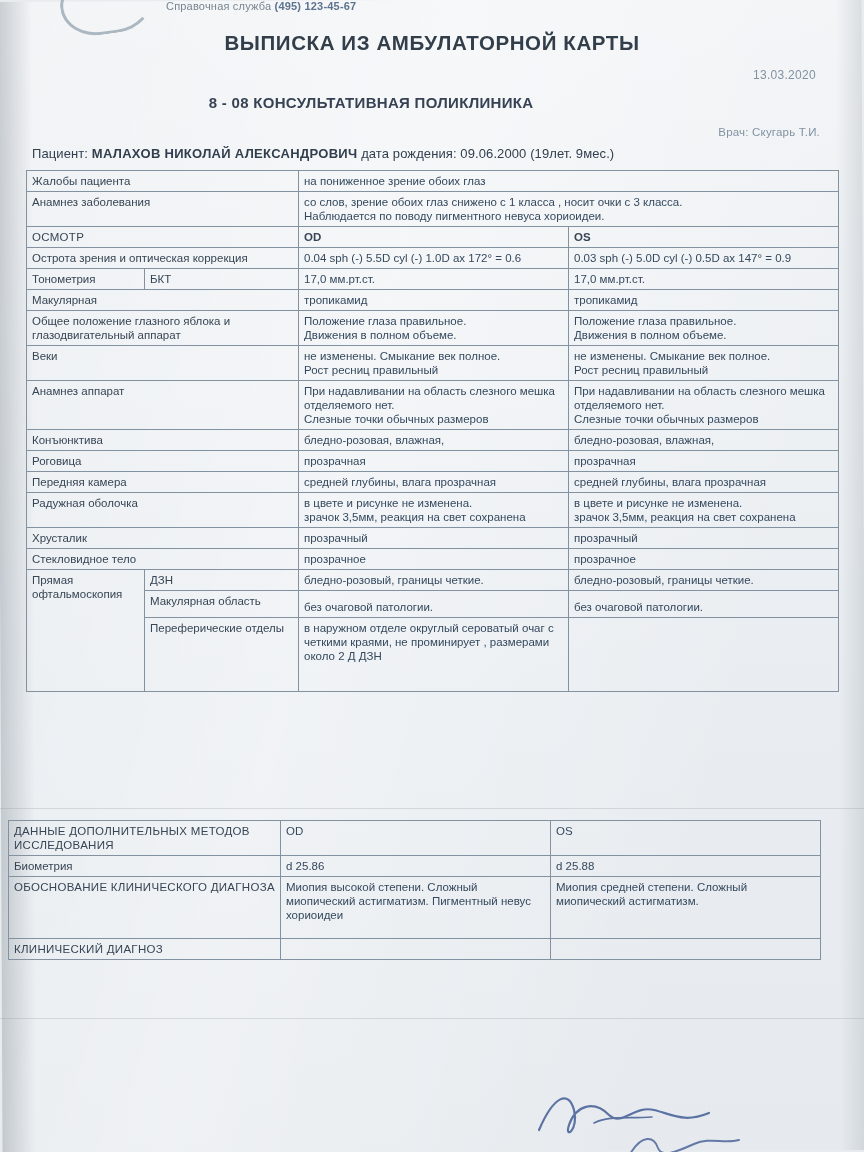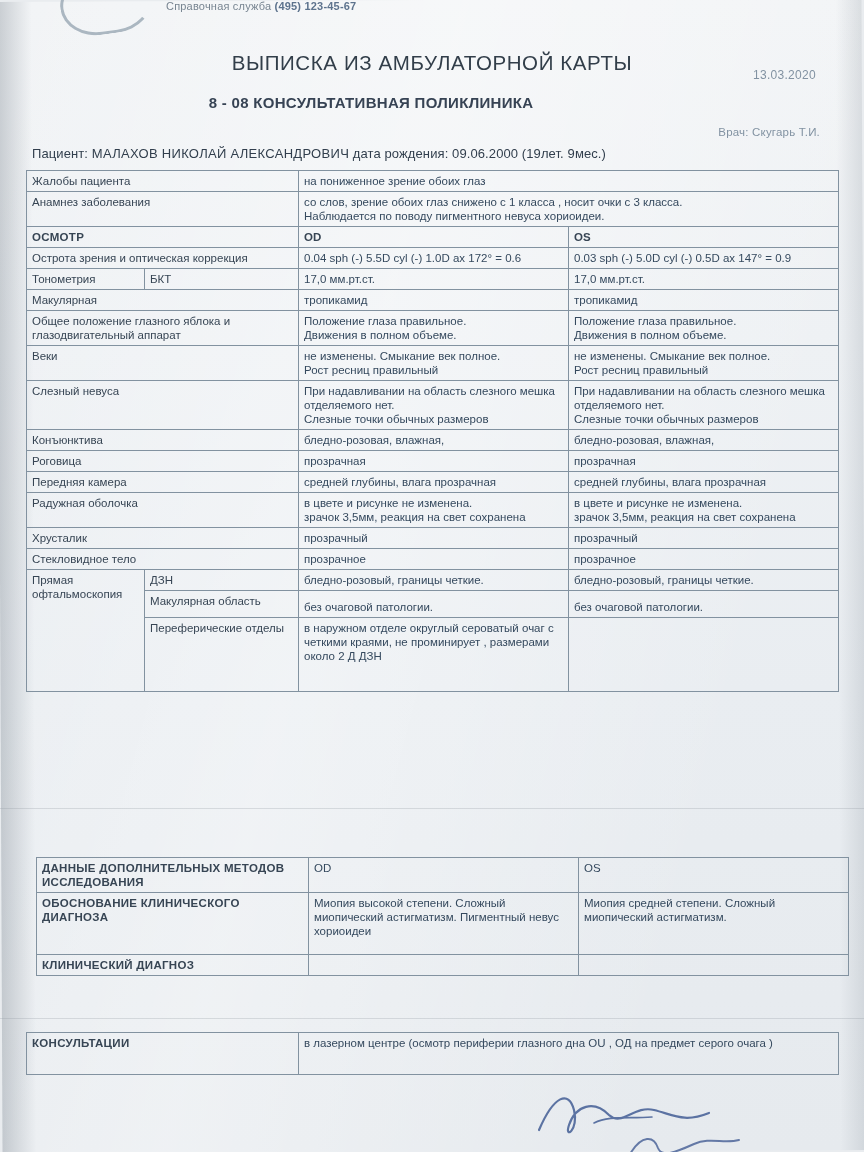--- a/index.html
+++ b/index.html
@@ -55,65 +55,64 @@
   }
   .hdr-phone {
     position:absolute; left:166px; top:0px;
     font-size:11px; color:#5d7184; letter-spacing:.2px;
     opacity:.85;
   }
   .hdr-phone b { color:#3b5d86; }
   .title {
     position:absolute; left:0; top:31px; width:864px;
     text-align:center;
-    font-size:20.5px; font-weight:normal; letter-spacing:.6px;
+    font-size:20.5px; font-weight:bold; letter-spacing:.6px;
     color:#2f3f4e;
-    margin-top:20px;
   }
   .date-stamp {
     position:absolute; right:48px; top:68px;
     font-size:12px; color:#7d93a8; letter-spacing:.3px;
   }
   .subtitle {
     position:absolute; left:0; top:94px; width:742px;
     text-align:center;
     font-size:15px; font-weight:bold; letter-spacing:.3px;
     color:#33445a;
   }
   .doctor {
     position:absolute; right:44px; top:126px;
     font-size:11.5px; color:#7d93a8; letter-spacing:.2px;
   }
   .patient {
     position:absolute; left:32px; top:146px;
     font-size:13px; color:#2d3f52; letter-spacing:.1px;
   }
-  .patient .nm { font-weight:normal; letter-spacing:.3px;text-align:right; }
+  .patient .nm { font-weight:bold; letter-spacing:.3px;text-align:right; }
 
   
   table.grid {
     position:absolute;
     border-collapse: collapse;
     table-layout: fixed;
     font-size:11.5px;
     color:#33465a;
   }
   table.grid td {
     border:1px solid #7e93a6;
     padding:3px 5px;
     vertical-align:top;
     line-height:1.22;
   }
   .b { font-weight:bold; }
-  .bb { font-weight:bold; letter-spacing:.3px; }
+  .bb { font-weight:normal; letter-spacing:.3px; }
   .lbl { font-size:11.5px; }
   .ink { color:#2f4a66; }
 
   #t-main { left:26px; top:170px; width:812px; }
-  #t-extra { left:36px; top:820px; width:812px;margin-top:37px; }
+  #t-extra { left:8px; top:820px; width:812px; }
   #t-consult { left:26px; top:1032px; width:812px; }
 
   .sig {
     position:absolute; right:150px; top:1085px;
     width:180px; height:60px;
     pointer-events:none;
     opacity:.85;
   }
   .sig2 {
     position:absolute; right:120px; top:1130px;
@@ -197,21 +196,21 @@
 Движения в полном объеме.</td>
       </tr>
       <tr>
         <td colspan="2" class="lbl">Веки</td>
         <td class="ink" style="white-space:pre-line">не изменены. Смыкание век полное.
 Рост ресниц правильный</td>
         <td class="ink" style="white-space:pre-line">не изменены. Смыкание век полное.
 Рост ресниц правильный</td>
       </tr>
       <tr>
-        <td colspan="2" class="lbl">Слезный невуса</td>
+        <td colspan="2" class="lbl">Анамнез аппарат</td>
         <td class="ink" style="white-space:pre-line">При надавливании на область слезного мешка отделяемого нет.
 Слезные точки обычных размеров</td>
         <td class="ink" style="white-space:pre-line">При надавливании на область слезного мешка отделяемого нет.
 Слезные точки обычных размеров</td>
       </tr>
       <tr>
         <td colspan="2" class="lbl">Конъюнктива</td>
         <td class="ink">бледно-розовая, влажная,</td>
         <td class="ink">бледно-розовая, влажная,</td>
       </tr>
@@ -267,45 +266,38 @@
       <col style="width:272px">
       <col style="width:270px">
       <col style="width:270px">
     </colgroup>
     <tbody>
       <tr style="height:34px">
         <td class="bb">ДАННЫЕ ДОПОЛНИТЕЛЬНЫХ МЕТОДОВ ИССЛЕДОВАНИЯ</td>
         <td class="ink">OD</td>
         <td class="ink">OS</td>
       </tr>
+      <tr>
+        <td class="lbl">Биометрия</td>
+        <td class="ink">d 25.86</td>
+        <td class="ink">d 25.88</td>
+      </tr>
       <tr style="height:62px">
         <td class="bb">ОБОСНОВАНИЕ КЛИНИЧЕСКОГО ДИАГНОЗА</td>
         <td class="ink">Миопия высокой степени. Сложный миопический астигматизм. Пигментный невус хориоидеи</td>
         <td class="ink">Миопия средней степени. Сложный миопический астигматизм.</td>
       </tr>
       <tr>
         <td class="bb">КЛИНИЧЕСКИЙ ДИАГНОЗ</td>
         <td class="ink"></td>
         <td class="ink"></td>
       </tr>
     </tbody>
   </table>
 
-  <table class="grid" id="t-consult">
-    <colgroup>
-      <col style="width:272px">
-      <col style="width:540px">
-    </colgroup>
-    <tbody>
-      <tr style="height:42px">
-        <td class="bb">КОНСУЛЬТАЦИИ</td>
-        <td class="ink">в лазерном центре (осмотр периферии глазного дна OU , ОД на предмет серого очага )</td>
-      </tr>
-    </tbody>
-  </table>
 
   <svg class="sig" viewBox="0 0 180 60">
     <path d="M5 45 C20 10, 35 5, 40 25 C45 45, 30 55, 35 40 C42 20, 60 15, 75 30 C88 42, 100 20, 120 25 C140 30, 150 38, 175 28" fill="none" stroke="#3b5ea8" stroke-width="2.2" stroke-linecap="round"></path>
     <path d="M60 38 C75 30, 95 34, 118 32" fill="none" stroke="#3b5ea8" stroke-width="1.6" stroke-linecap="round"></path>
   </svg>
   <svg class="sig2" viewBox="0 0 120 30">
     <path d="M6 24 C18 4, 30 6, 34 18 C38 28, 52 22, 70 14 C86 7, 100 14, 115 10" fill="none" stroke="#3b5ea8" stroke-width="2" stroke-linecap="round"></path>
   </svg>
 
   <div class="fold" style="top:808px"></div>

